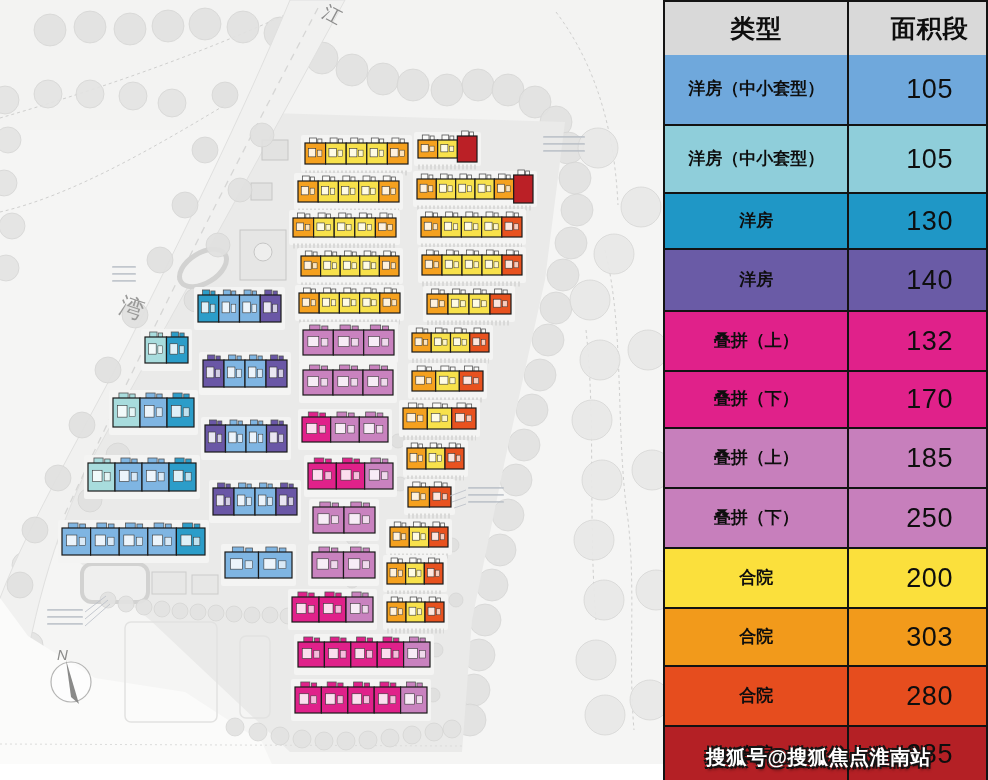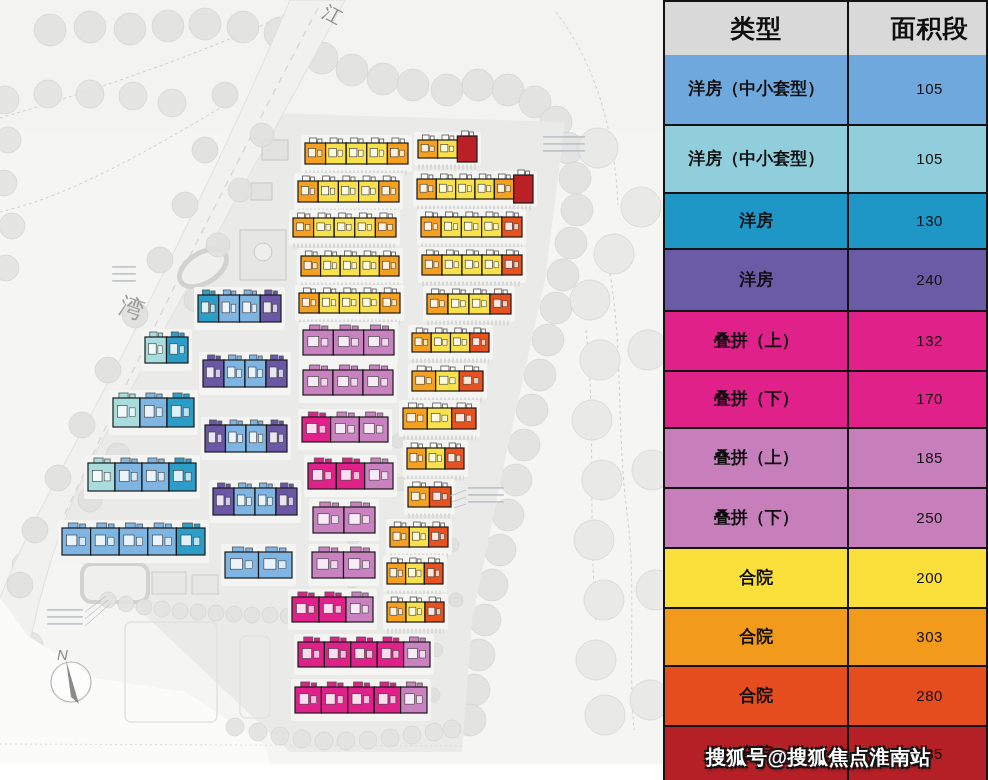--- a/index.html
+++ b/index.html
@@ -8,21 +8,21 @@
   .map-wrap{position:absolute;left:0;top:0;width:663px;height:780px;background:#F6F6F5;}
   .map-wrap svg{display:block;}
   
   .legend{position:absolute;left:663px;top:0;width:325px;height:780px;box-sizing:border-box;
           border:2px solid #131313;display:flex;flex-direction:column;background:#fff;}
   .legend-row{display:flex;box-sizing:border-box;border-top:2px solid #131313;flex:0 0 auto;}
   .legend-row:first-child{border-top:none;}
   .cell{box-sizing:border-box;display:flex;align-items:center;justify-content:center;
         color:#0e0e0e;text-align:center;line-height:1.22;padding-left:24px;}
   .cell-type{width:57.4%;border-right:2px solid #131313;font-weight:700;font-size:17px;padding:2px 16px;}
-  .cell-area{flex:1;font-size:15px;font-weight:400;letter-spacing:0.5px;}
+  .cell-area{flex:1;font-size:27px;font-weight:400;letter-spacing:0.5px;}
   .legend-header .cell{background:#D9D9D9;font-weight:700;font-size:25px;letter-spacing:1px;}
   
   .watermark{position:absolute;left:706px;top:744px;z-index:20;font-size:20px;font-weight:700;
              color:#ffffff;letter-spacing:0.5px;white-space:nowrap;
              text-shadow:-2px -2px 0 #141414,2px -2px 0 #141414,-2px 2px 0 #141414,2px 2px 0 #141414,1px 3px 3px rgba(0,0,0,.55);}
 </style>
 </head>
 <body>
 
 <div class="stage">
@@ -1017,21 +1017,21 @@
           <div class="cell cell-type">洋房（中小套型）</div>
           <div class="cell cell-area">105</div>
         </div><div class="legend-row" style="height: 68px; background: rgb(143, 206, 218);">
           <div class="cell cell-type">洋房（中小套型）</div>
           <div class="cell cell-area">105</div>
         </div><div class="legend-row" style="height: 56px; background: rgb(31, 151, 198);">
           <div class="cell cell-type">洋房</div>
           <div class="cell cell-area">130</div>
         </div><div class="legend-row" style="height: 62px; background: rgb(106, 91, 166);">
           <div class="cell cell-type">洋房</div>
-          <div class="cell cell-area">240</div>
+          <div class="cell cell-area">140</div>
         </div><div class="legend-row" style="height: 60px; background: rgb(224, 33, 138);">
           <div class="cell cell-type">叠拼（上）</div>
           <div class="cell cell-area">132</div>
         </div><div class="legend-row" style="height: 57px; background: rgb(224, 33, 138);">
           <div class="cell cell-type">叠拼（下）</div>
           <div class="cell cell-area">170</div>
         </div><div class="legend-row" style="height: 60px; background: rgb(199, 127, 188);">
           <div class="cell cell-type">叠拼（上）</div>
           <div class="cell cell-area">185</div>
         </div><div class="legend-row" style="height: 60px; background: rgb(199, 127, 188);">

